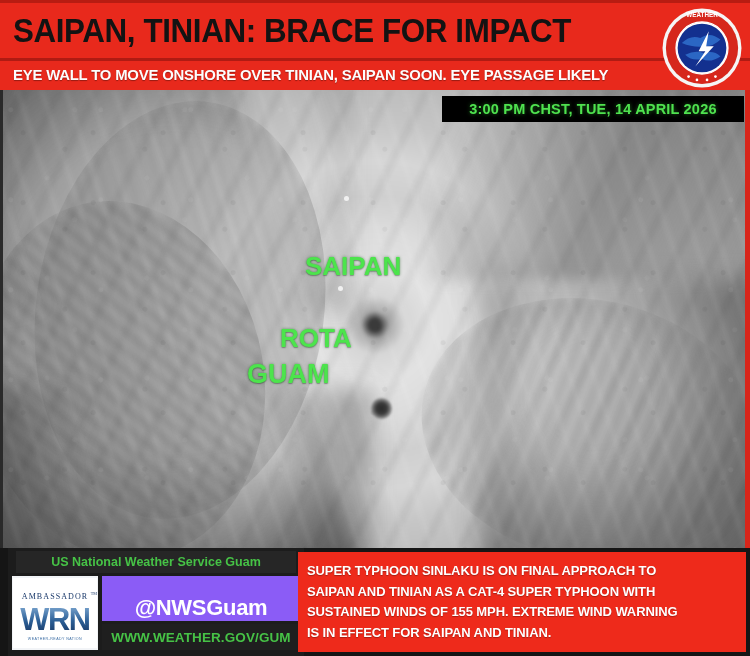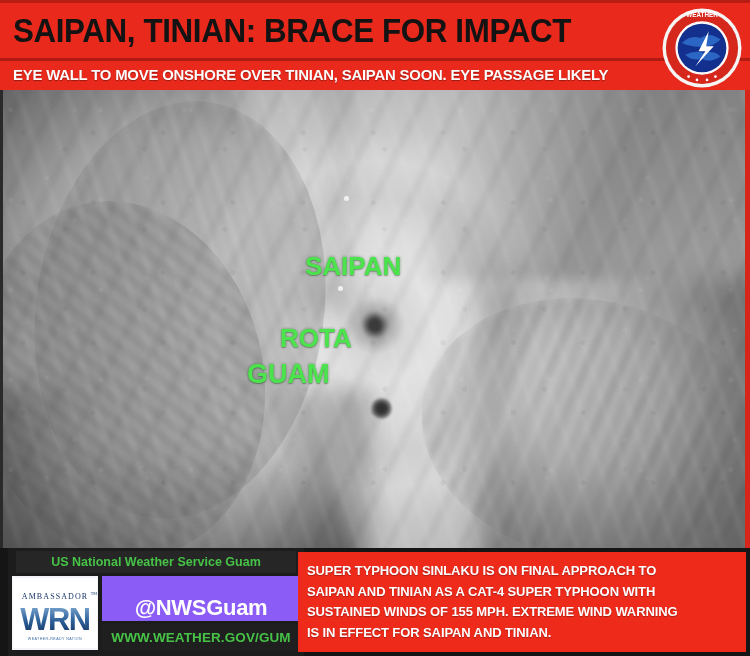--- a/index.html
+++ b/index.html
@@ -212,20 +212,23 @@
     </div>
 
     <div class="eye" id="eye-marker" style="left: 371px; top: 308px;"></div>
     <div class="hotspot" id="hotspot-0" style="left: 344px; top: 106px;"></div>
     <div class="hotspot" id="hotspot-1" style="left: 338px; top: 196px;"></div>
 
     <div class="isl" id="isl-0" style="left: 305px; top: 161px; font-size: 26px; color: rgb(76, 228, 76);">SAIPAN</div>
     <div class="isl" id="isl-1" style="left: 280px; top: 233px; font-size: 26px; color: rgb(76, 228, 76);">ROTA</div>
     <div class="isl" id="isl-2" style="left: 247px; top: 269px; font-size: 27px; color: rgb(76, 228, 76);">GUAM</div>
 
+    <div class="timebox" style="left:442px;top:6px;width:302px;height:26px;">
+      <span>3:00 PM CHST, TUE, 14 APRIL 2026</span>
+    </div>
   </div>
   <div class="edge-right"></div>
   <div class="edge-left"></div>
 
   <div class="footer">
 
     <div class="fl">
       <div class="agency">
         <span>US National Weather Service Guam</span>
       </div>

